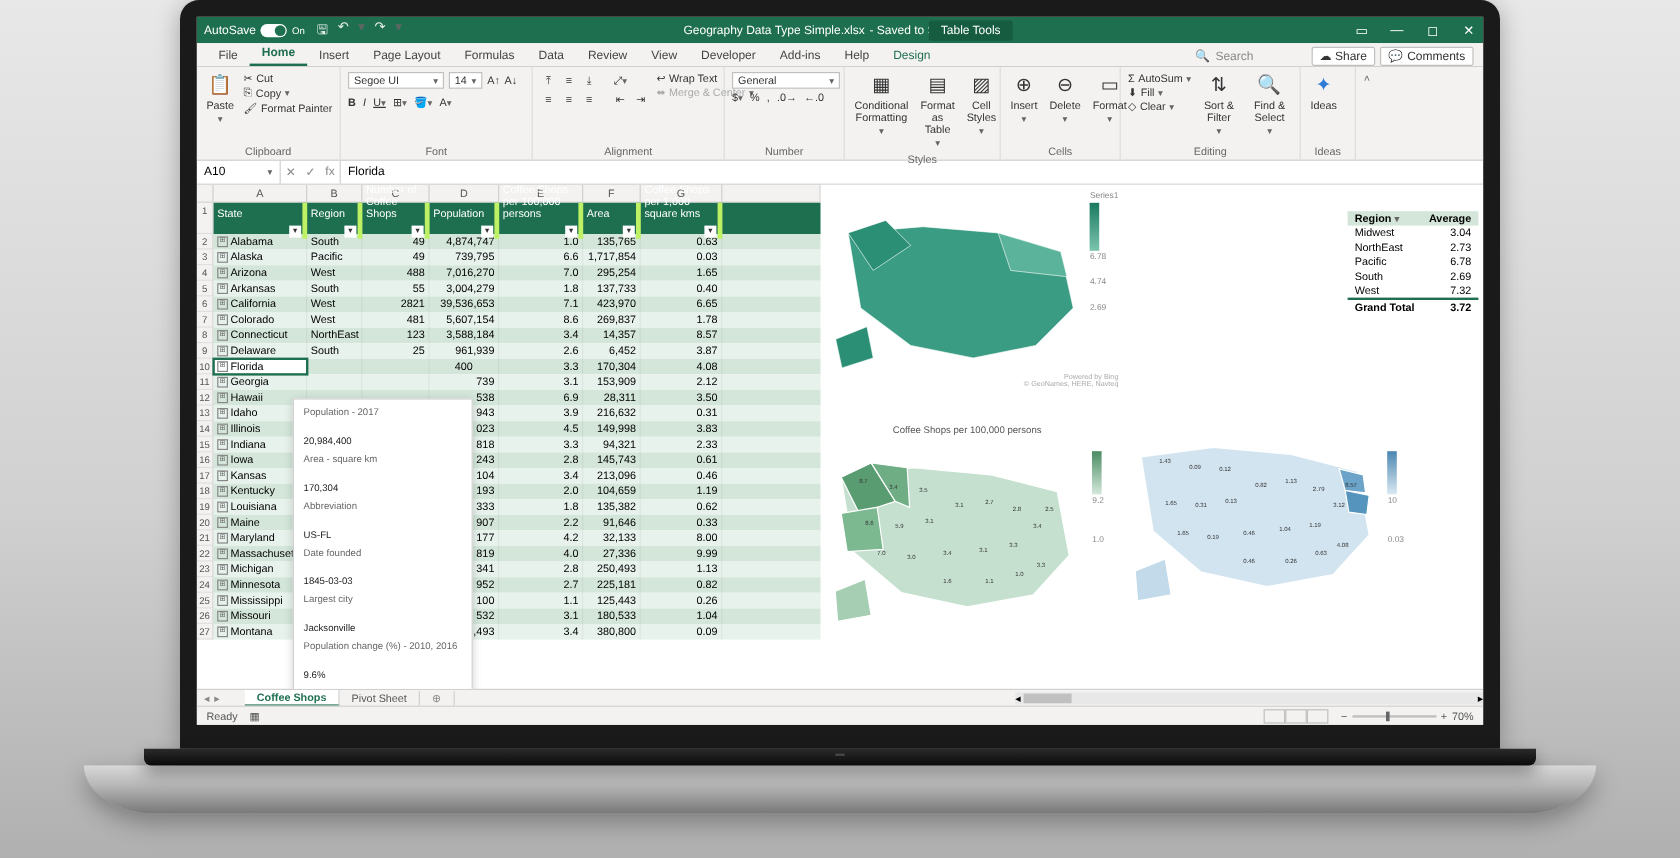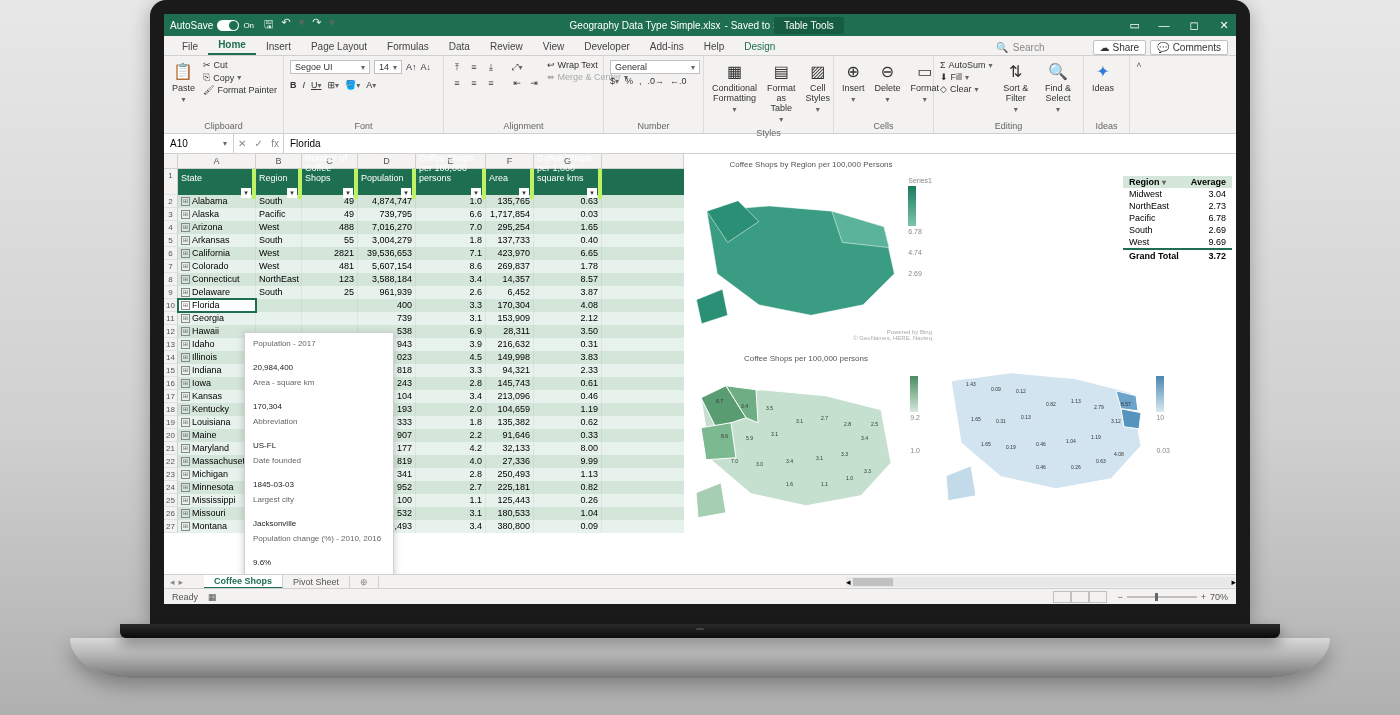--- a/index.html
+++ b/index.html
@@ -517,21 +517,21 @@
                     <div class="dc n" style="width: 56px;">25</div>
                     <div class="dc n" style="width: 58px;">961,939</div>
                     <div class="dc n" style="width: 70px;">2.6</div>
                     <div class="dc n" style="width: 48px;">6,452</div>
                     <div class="dc n" style="width: 68px;">3.87</div>
                   </div>
                   <div class="datarow">
                     <div class="dc selcell" style="width: 78px;"><span class="stateico">⊞</span>Florida</div>
                     <div class="dc" style="width: 46px;"></div>
                     <div class="dc n" style="width: 56px;"></div>
-                    <div class="dc n" style="width: 58px;">400</div>
+                    <div class="dc n" style="width: 58px; text-align: center;">400</div>
                     <div class="dc n" style="width: 70px;">3.3</div>
                     <div class="dc n" style="width: 48px;">170,304</div>
                     <div class="dc n" style="width: 68px;">4.08</div>
                   </div>
                   <div class="datarow">
                     <div class="dc" style="width: 78px;"><span class="stateico">⊞</span>Georgia</div>
                     <div class="dc" style="width: 46px;"></div>
                     <div class="dc n" style="width: 56px;"></div>
                     <div class="dc n" style="width: 58px; text-align: right;">739</div>
                     <div class="dc n" style="width: 70px;">3.1</div>
@@ -721,21 +721,20 @@
               <span>Powered by Bing</span>
               <span><span>🔊</span> <span>⚑</span></span>
             </div>
           </div>
         </div>
 
         <div class="rightpane">
           <div class="insertbtn" style="left:4px;top:6px">⊞</div>
 
           <div class="chartbox" style="left:2px;top:2px;width:250px;height:190px">
-            <div class="charttitle">Coffee Shops by Region per 100,000 Persons</div>
             <div class="usmap">
               <svg viewBox="0 0 240 150" width="100%" height="100%">
                 <path d="M20,30 L80,25 L140,30 L190,45 L200,90 L170,120 L120,130 L70,120 L30,90 Z" fill="#3a9c82" stroke="#fff" stroke-width="0.5"></path>
                 <path d="M20,30 L50,20 L70,40 L40,60 Z" fill="#2a8f74" stroke="#fff" stroke-width="0.5"></path>
                 <path d="M140,30 L190,45 L195,65 L150,60 Z" fill="#5ab39a" stroke="#fff" stroke-width="0.5"></path>
                 <path d="M10,115 L35,105 L40,130 L15,138 Z" fill="#2a8f74" stroke="#fff" stroke-width="0.5"></path>
               </svg>
               <div style="position:absolute;right:4px;top:4px;font-size:7px;color:#888">
                 <div>Series1</div>
                 <div style="width:8px;height:40px;background:linear-gradient(#1a7a60,#7cc4ae);margin:2px 0"></div>
@@ -770,21 +769,21 @@
                   <tr>
                     <td>Pacific</td>
                     <td class="n">6.78</td>
                   </tr>
                   <tr>
                     <td>South</td>
                     <td class="n">2.69</td>
                   </tr>
                   <tr>
                     <td>West</td>
-                    <td class="n">9.69</td>
+                    <td class="n">7.32</td>
                   </tr>
                 </tbody>
               <tbody>
                   <tr class="gt">
                     <td>Grand Total</td>
                     <td class="n">3.72</td>
                   </tr>
             </tbody>
               </table>
           </div>

